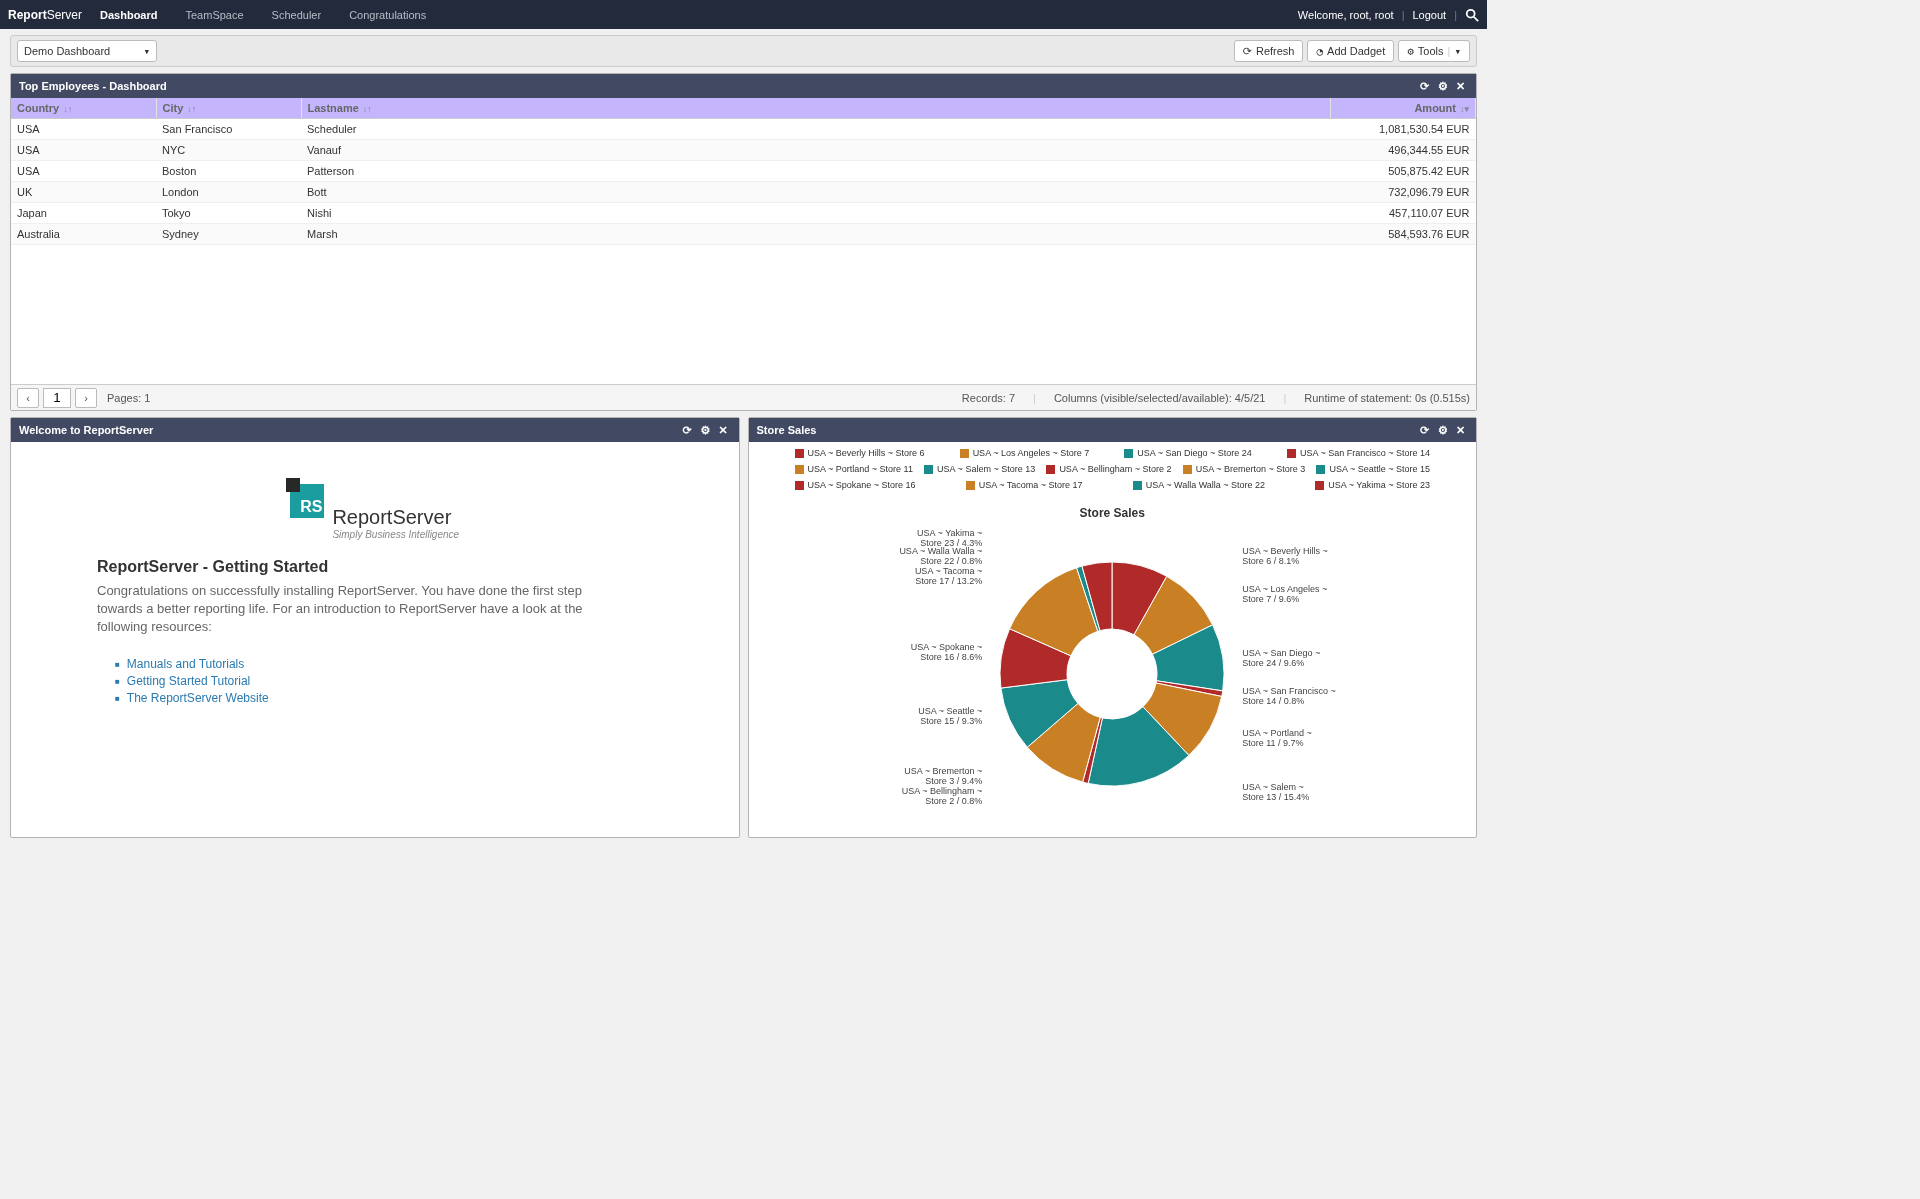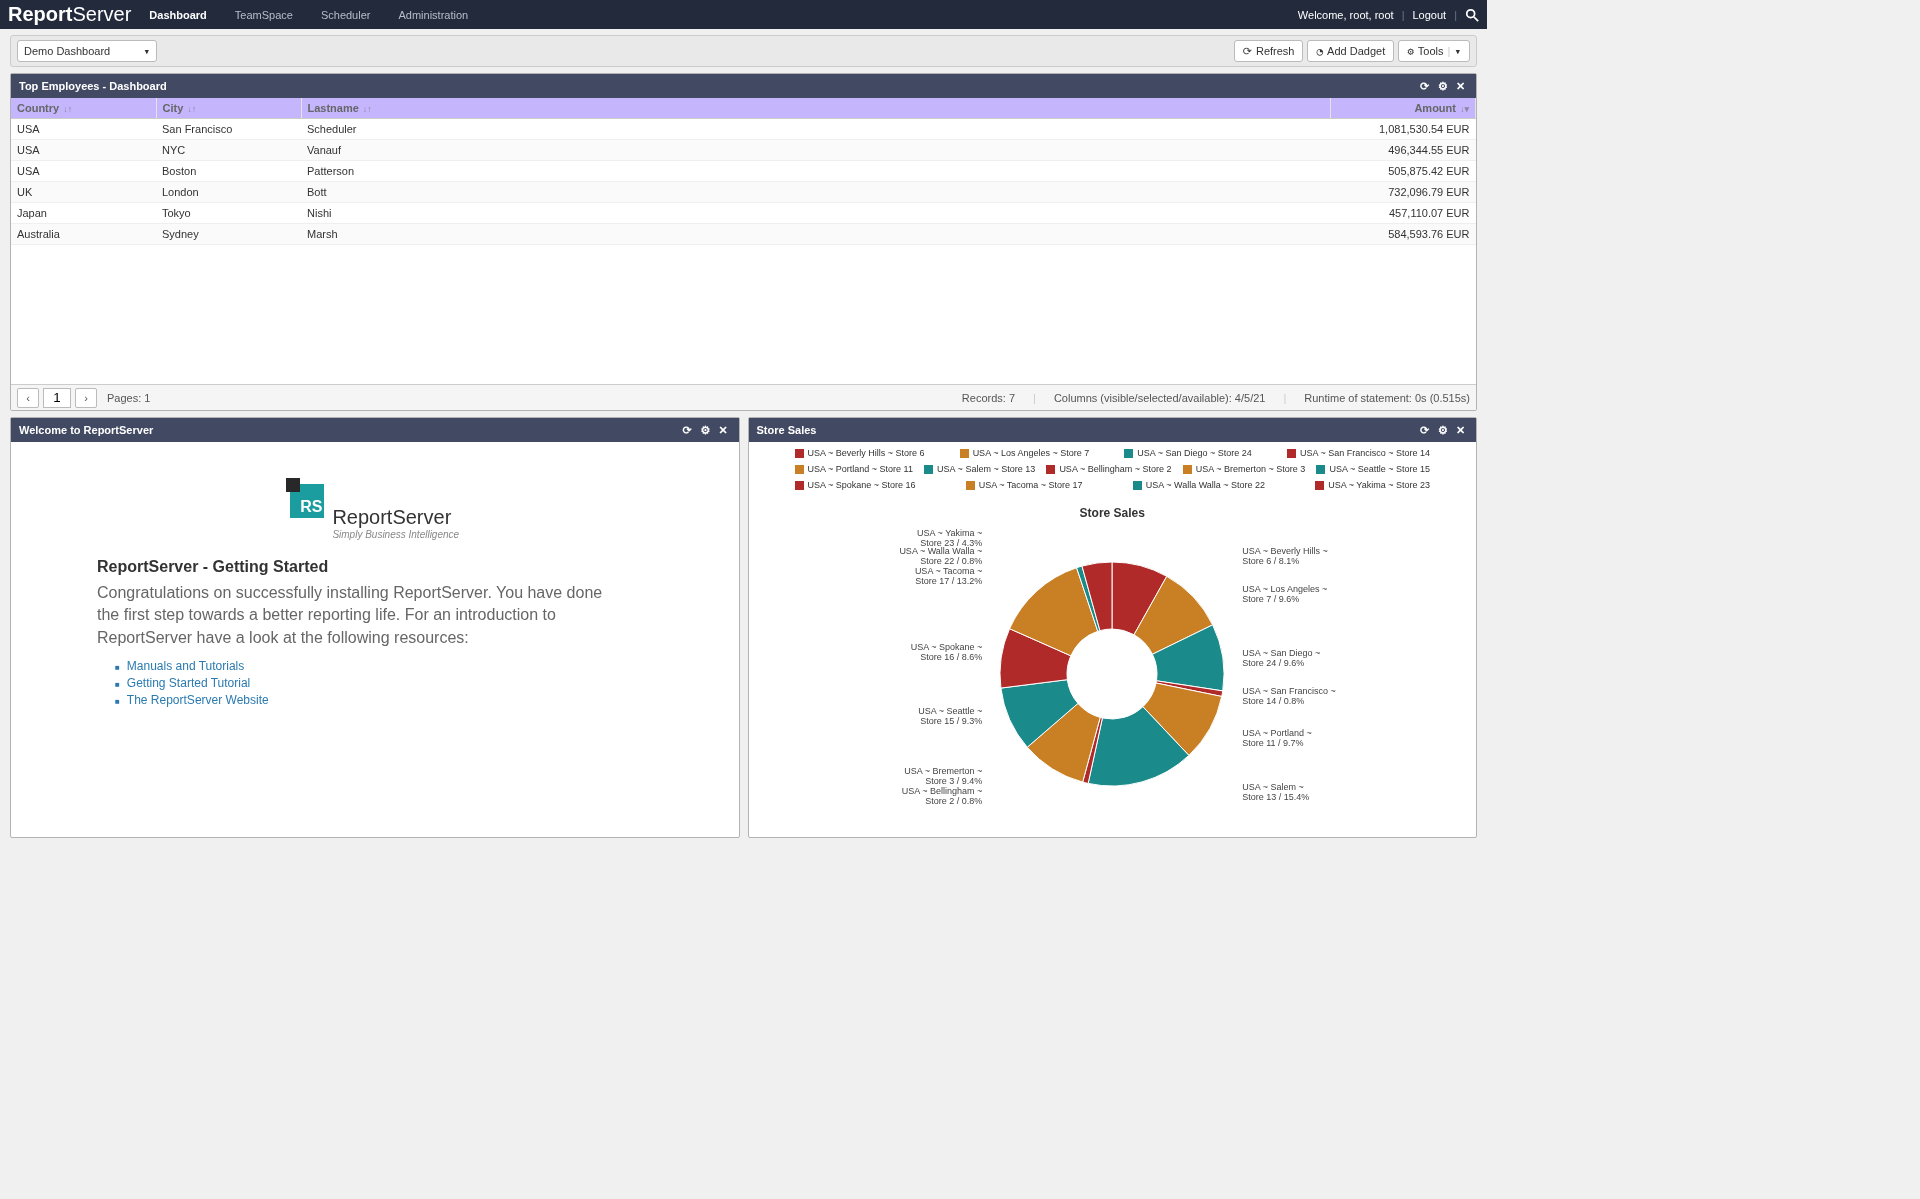--- a/index.html
+++ b/index.html
@@ -1,20 +1,20 @@
 <!DOCTYPE html>
 <html><head>
 <meta charset="utf-8">
 <style>
 * { box-sizing: border-box; margin: 0; padding: 0; }
 body { font-family: Arial, Helvetica, sans-serif; font-size: 11px; background: #f0f0f0; color: #333; width: 1487px; height: 929px; overflow: hidden; }
 
 
 .topbar { height: 29px; background: #222a3c; color: #fff; display: flex; align-items: center; padding: 0 8px; }
-.logo { font-size: 20px; font-weight: 400; display: flex; align-items: baseline; margin-right: 18px; }
+.logo { font-size: 12px; font-weight: 400; display: flex; align-items: baseline; margin-right: 18px; }
 .logo b { font-weight: 700; }
 .nav { display: flex; gap: 28px; font-size: 11px; }
 .nav-item { color: #b8bdc8; cursor: pointer; }
 .nav-item.active { color: #fff; font-weight: 700; }
 .top-right { margin-left: auto; display: flex; align-items: center; gap: 8px; font-size: 11px; }
 .top-right .sep { color: #6d748a; }
 .mag-icon { width: 14px; height: 14px; }
 
 
 .toolrow { height: 32px; background: #e9e9e9; border: 1px solid #ccc; display: flex; align-items: center; padding: 4px 6px; margin: 6px 10px 0 10px; border-radius: 3px; }
@@ -51,21 +51,21 @@
 
 
 .welcome-body { padding: 12px 16px 10px 16px; height: 395px; }
 .rs-logo-block { display: flex; align-items: center; justify-content: center; margin: 8px 0 18px 0; gap: 8px; }
 .rs-logo-square { width: 34px; height: 34px; background: #1b9da0; position: relative; }
 .rs-logo-square::before { content: ""; position: absolute; right: 24px; top: -6px; width: 14px; height: 14px; background: #282828; }
 .rs-logo-square span { color: #fff; font-weight: 700; font-size: 16px; position: absolute; bottom: 2px; right: 2px; }
 .rs-logo-text { font-size: 20px; color: #333; margin-top: 44px; }
 .rs-logo-text small { display: block; font-size: 10px; font-style: italic; color: #888; }
 .welcome-h1 { font-size: 16px; font-weight: 700; color: #333; margin: 6px 0; }
-.welcome-p { color: #666; font-size: 16px; margin-bottom: 10px; max-width: 520px; line-height: 1.4; }
+.welcome-p { color: #666; font-size: 13px; margin-bottom: 20px; max-width: 520px; line-height: 1.4; }
 .welcome-list { list-style: none; padding-left: 18px; }
 .welcome-list li { margin: 3px 0; color: #2a7ab0; font-size: 12px; }
 .welcome-list li::before { content: "■"; color: #2a7ab0; margin-right: 7px; font-size: 8px; vertical-align: middle; }
 
 
 .chart-body { height: 395px; padding: 6px; position: relative; }
 .chart-legend { display: flex; flex-wrap: wrap; justify-content: space-between; gap: 6px 10px; font-size: 9px; margin-bottom: 16px; padding: 0 40px; }
 .chart-legend .le { display: flex; align-items: center; gap: 4px; }
 .chart-legend .sw { width: 9px; height: 9px; }
 .chart-title { text-align: center; font-weight: 700; font-size: 12px; margin: 4px 0; }
@@ -80,21 +80,21 @@
 
 <div class="topbar">
   <div class="logo">
     <b>Report</b>
       <span>Server</span>
   </div>
   <div class="nav" id="main-nav">
       <span class="nav-item active">Dashboard</span>
       <span class="nav-item">TeamSpace</span>
       <span class="nav-item">Scheduler</span>
-      <span class="nav-item">Administration</span>
+      <span class="nav-item">Congratulations</span>
     </div>
   <div class="top-right">
     <span>Welcome, root, root</span>
     <span class="sep">|</span>
     <span>Logout</span>
     <span class="sep">|</span>
     <svg class="mag-icon" viewBox="0 0 16 16">
         <circle cx="6.5" cy="6.5" r="4.5" stroke="#fff" stroke-width="2" fill="none"></circle>
         <line x1="10" y1="10" x2="15" y2="15" stroke="#fff" stroke-width="2"></line>
       </svg>

